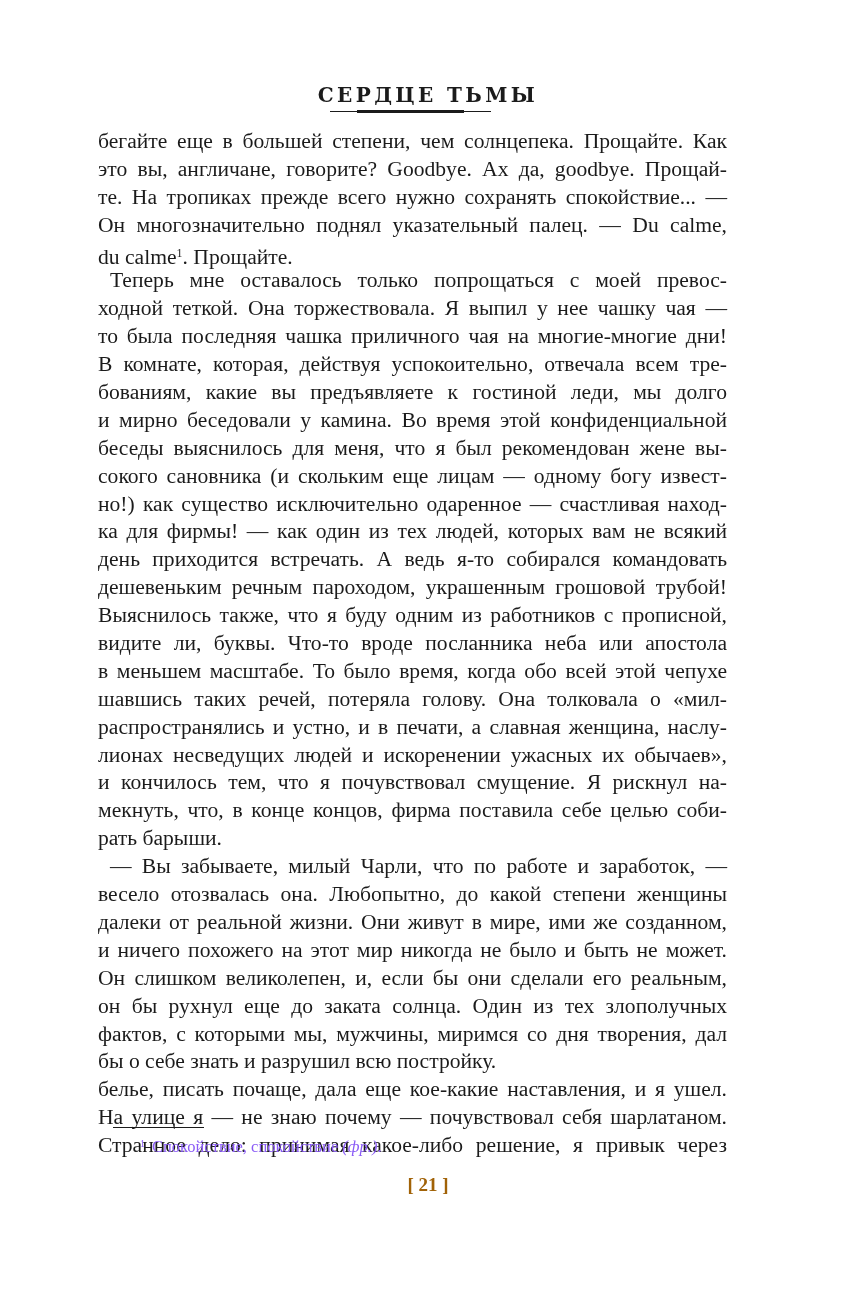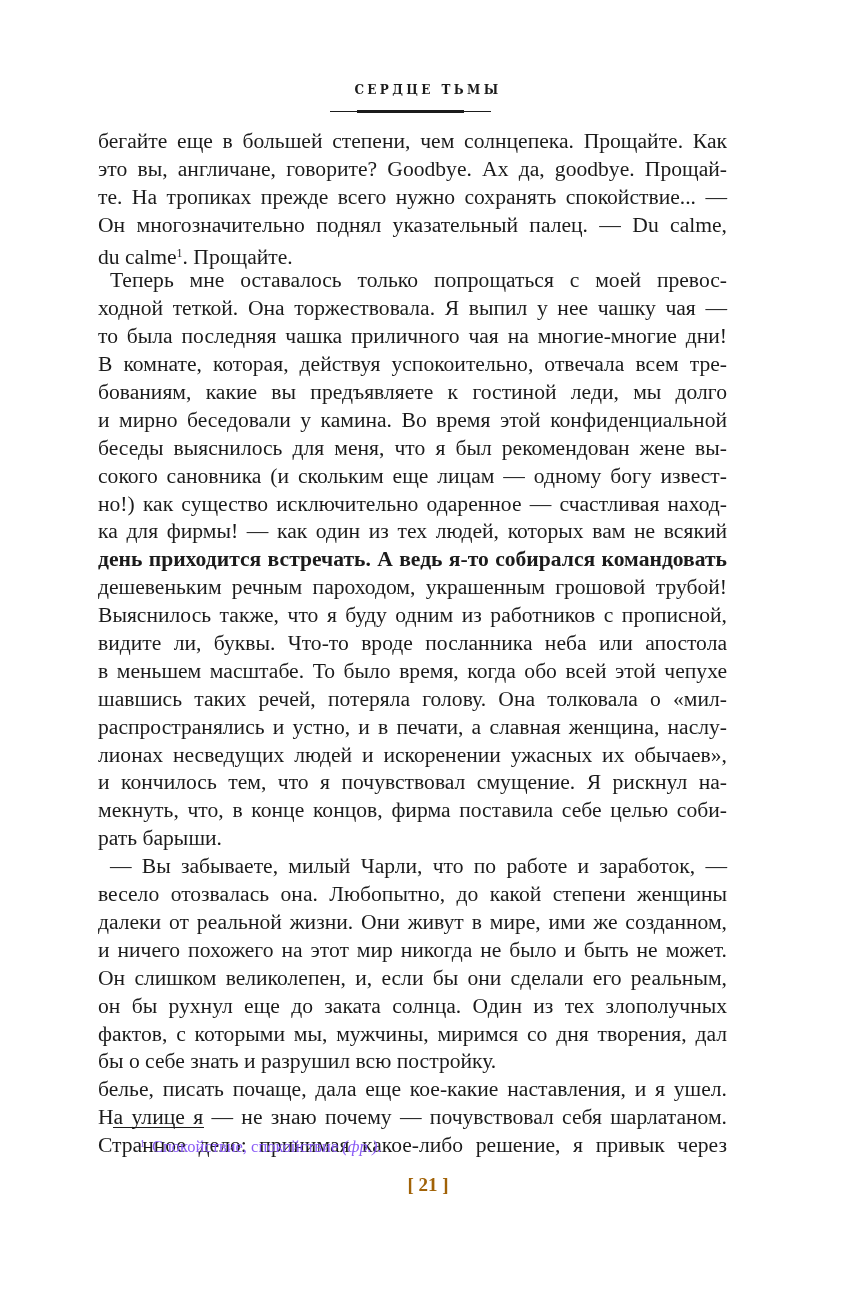--- a/index.html
+++ b/index.html
@@ -1,19 +1,19 @@
 <!DOCTYPE html>
 <html><head>
 <meta charset="utf-8">
 <style>
   html, body { margin: 0; padding: 0; background: #ffffff; }
   body { width: 856px; height: 1299px; position: relative; overflow: hidden; color: #1b1b1b; }
   .running-head {
     position: absolute; top: 83px; left: 0; width: 856px; text-align: center;
-    font-family: "DejaVu Serif", serif; font-weight: bold; font-size: 12px; letter-spacing: 3.4px;
+    font-family: "DejaVu Serif", serif; font-weight: bold; font-size: 20px; letter-spacing: 3.4px;
     color: #1b1b1b;
   }
   .head-rule { position: absolute; top: 111px; left: 330px; width: 161px; height: 1px; background: #1b1b1b; }
   .head-rule-thick { position: absolute; top: 111px; left: 357px; width: 107px; height: 3px; background: #1b1b1b; top: 110px; }
   .body-text {
     position: absolute; top: 128px; left: 98px; width: 629px;
     font-family: "Liberation Serif", serif; font-size: 21.6px; line-height: 27.9px;
     text-align: justify; color: #1b1b1b;
   }
   .line { display: block; white-space: nowrap; text-align-last: justify; text-align: justify; height: 27.9px; }
@@ -47,21 +47,21 @@
     <span class="line" style="padding-left: 12px;"><span style="white-space: nowrap; word-spacing: 0px;"><span>Теперь мне оставалось только попрощаться с моей превос-</span></span></span>
     <span class="line"><span style="white-space: nowrap; word-spacing: 0px;"><span>ходной теткой. Она торжествовала. Я выпил у нее чашку чая —</span></span></span>
     <span class="line"><span style="white-space: nowrap; word-spacing: 0px;"><span>то была последняя чашка приличного чая на многие-многие дни!</span></span></span>
     <span class="line"><span style="white-space: nowrap; word-spacing: 0px;"><span>В комнате, которая, действуя успокоительно, отвечала всем тре-</span></span></span>
     <span class="line"><span style="white-space: nowrap; word-spacing: 0px;"><span>бованиям, какие вы предъявляете к гостиной леди, мы долго</span></span></span>
     <span class="line"><span style="white-space: nowrap; word-spacing: 0px;"><span>и мирно беседовали у камина. Во время этой конфиденциальной</span></span></span>
     <span class="line"><span style="white-space: nowrap; word-spacing: 0px;"><span>беседы выяснилось для меня, что я был рекомендован жене вы-</span></span></span>
     <span class="line"><span style="white-space: nowrap; word-spacing: 0px;"><span>сокого сановника (и скольким еще лицам — одному богу извест-</span></span></span>
     <span class="line"><span style="white-space: nowrap; word-spacing: 0px;"><span>но!) как существо исключительно одаренное — счастливая наход-</span></span></span>
     <span class="line"><span style="white-space: nowrap; word-spacing: 0px;"><span>ка для фирмы! — как один из тех людей, которых вам не всякий</span></span></span>
-    <span class="line"><span style="white-space: nowrap; word-spacing: 0px; font-weight: bold;"><span>день приходится встречать. А ведь я-то собирался командовать</span></span></span>
+    <span class="line"><span style="white-space: nowrap; word-spacing: 0px;"><span>день приходится встречать. А ведь я-то собирался командовать</span></span></span>
     <span class="line"><span style="white-space: nowrap; word-spacing: 0px;"><span>дешевеньким речным пароходом, украшенным грошовой трубой!</span></span></span>
     <span class="line"><span style="white-space: nowrap; word-spacing: 0px;"><span>Выяснилось также, что я буду одним из работников с прописной,</span></span></span>
     <span class="line"><span style="white-space: nowrap; word-spacing: 0px;"><span>видите ли, буквы. Что-то вроде посланника неба или апостола</span></span></span>
     <span class="line"><span style="white-space: nowrap; word-spacing: 0px;"><span>в меньшем масштабе. То было время, когда обо всей этой чепухе</span></span></span>
     <span class="line"><span style="white-space: nowrap; word-spacing: 0px;"><span>шавшись таких речей, потеряла голову. Она толковала о «мил-</span></span></span>
     <span class="line"><span style="white-space: nowrap; word-spacing: 0px;"><span>распространялись и устно, и в печати, а славная женщина, наслу-</span></span></span>
     <span class="line"><span style="white-space: nowrap; word-spacing: 0px;"><span>лионах несведущих людей и искоренении ужасных их обычаев»,</span></span></span>
     <span class="line"><span style="white-space: nowrap; word-spacing: 0px;"><span>и кончилось тем, что я почувствовал смущение. Я рискнул на-</span></span></span>
     <span class="line"><span style="white-space: nowrap; word-spacing: 0px;"><span>мекнуть, что, в конце концов, фирма поставила себе целью соби-</span></span></span>
     <span class="line last"><span>рать барыши.</span></span>

